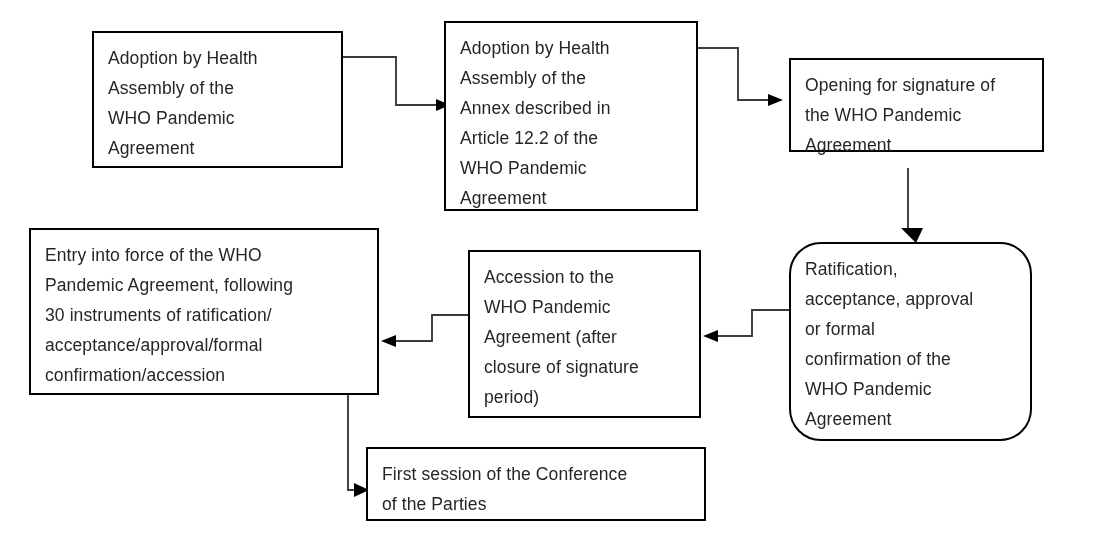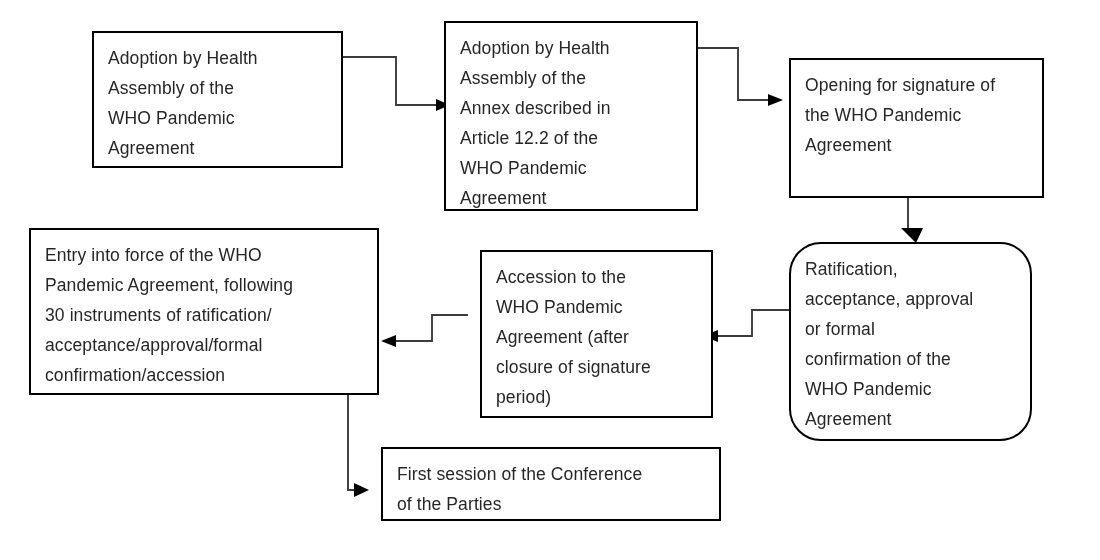--- a/index.html
+++ b/index.html
@@ -85,36 +85,36 @@
       <div class="node" style="left: 92px; top: 31px; width: 251px; height: 137px;">Adoption by Health
 Assembly of the
 WHO Pandemic
 Agreement</div>
       <div class="node" style="left: 444px; top: 21px; width: 254px; height: 190px;">Adoption by Health
 Assembly of the
 Annex described in
 Article 12.2 of the
 WHO Pandemic
 Agreement</div>
-      <div class="node" style="left: 789px; top: 58px; width: 255px; height: 140px;">Opening for signature of
+      <div class="node" style="left: 789px; top: 58px; width: 255px; height: 94px;">Opening for signature of
 the WHO Pandemic
 Agreement</div>
       <div class="node" style="left: 789px; top: 242px; width: 243px; height: 199px; border-radius: 32px;">Ratification,
 acceptance, approval
 or formal
 confirmation of the
 WHO Pandemic
 Agreement</div>
-      <div class="node" style="left: 480px; top: 250px; width: 233px; height: 168px;">Accession to the
+      <div class="node" style="left: 468px; top: 250px; width: 233px; height: 168px;">Accession to the
 WHO Pandemic
 Agreement (after
 closure of signature
 period)</div>
       <div class="node" style="left: 29px; top: 228px; width: 350px; height: 167px;">Entry into force of the WHO
 Pandemic Agreement, following
 30 instruments of ratification/
 acceptance/approval/formal
 confirmation/accession</div>
-      <div class="node" style="left: 366px; top: 447px; width: 340px; height: 74px; margin-left: 15px;">First session of the Conference
+      <div class="node" style="left: 366px; top: 447px; width: 340px; height: 74px;">First session of the Conference
 of the Parties</div>
     </div>
 
 </div>
 
 </body></html>

